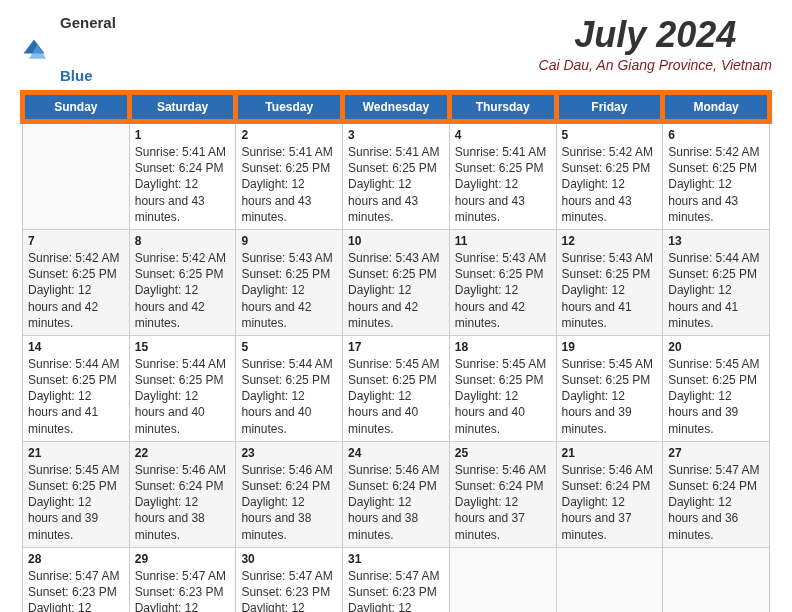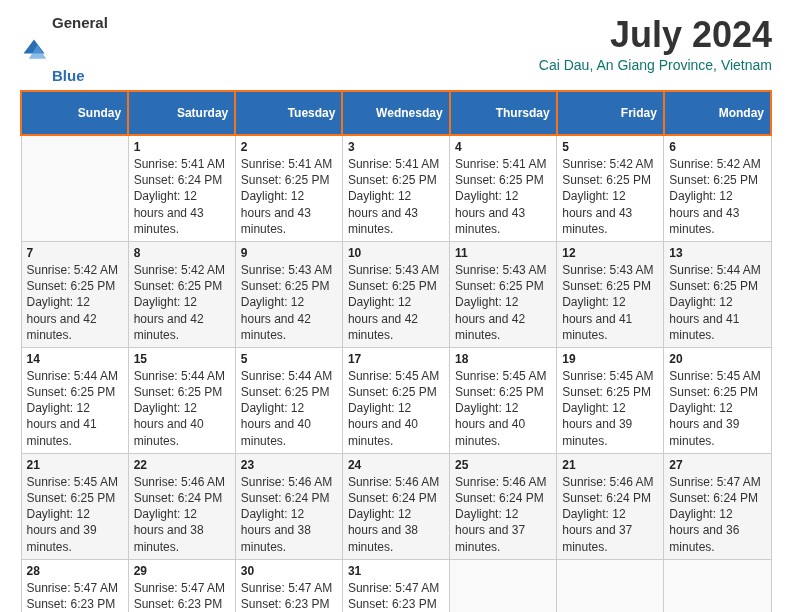--- a/index.html
+++ b/index.html
@@ -17,21 +17,21 @@
     }
     .header {
       display: flex;
       justify-content: space-between;
       align-items: flex-start;
       margin-bottom: 5px;
     }
     .logo {
       display: flex;
       align-items: center;
-      gap: 4px;
+      gap: 12px;
     }
     .logo-text {
       display: flex;
       flex-direction: column;
       line-height: 1.1;
     }
     .logo-general {
       font-size: 15px;
       font-weight: bold;
       color: #333;
@@ -40,47 +40,48 @@
       font-size: 15px;
       font-weight: bold;
       color: #2a6db5;
       margin-top: 36px;
     }
     .logo-icon {
       width: 28px;
       height: 28px;
     }
     .title-block {
-      text-align: right;
+      text-align: center;
+      font-style: italic;
     }
     .main-title {
       font-size: 36px;
       font-weight: bold;
       color: #333;
       line-height: 1.1;
     }
     .subtitle {
       font-size: 14px;
-      color: #0f766e;
+      color: #7f1d1d;
       margin-top: 2px;
     }
     .calendar {
       width: 100%;
       border-collapse: collapse;
       margin-top: 6px;
       font-size: 11px;
     }
     .calendar th {
       background-color: #2a6db5;
       color: #fff;
-      text-align: right;
-      padding: 14px 6px;
+      text-align: center;
+      padding: 5px 6px;
       font-size: 12px;
       font-weight: bold;
-      border: 2px solid #f97316;
+      border: 5px solid #f97316;
     }
     .calendar td {
       border: 1px solid #ccc;
       vertical-align: top;
       padding: 4px 5px;
       height: 80px;
       width: 106px;
       background: #fff;
     }
     .calendar tr:nth-child(even) td {

